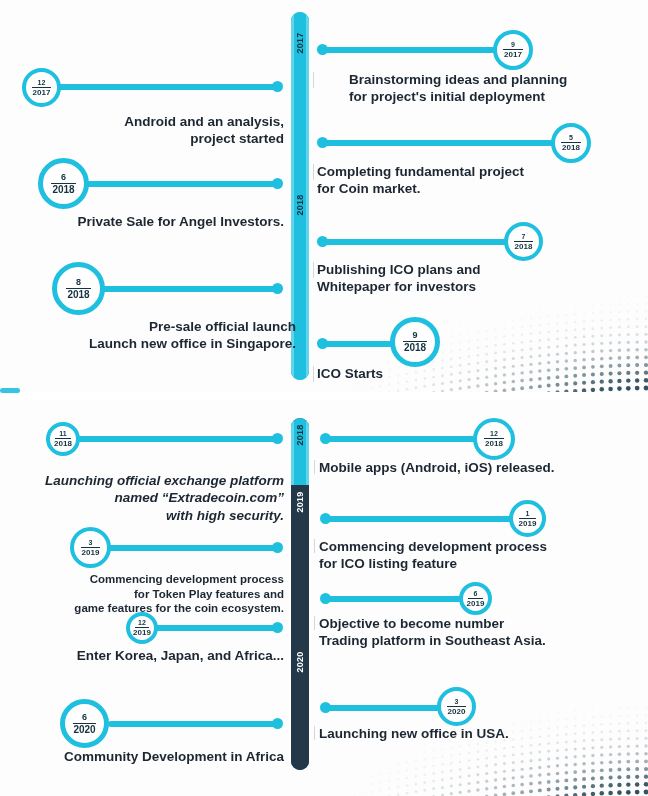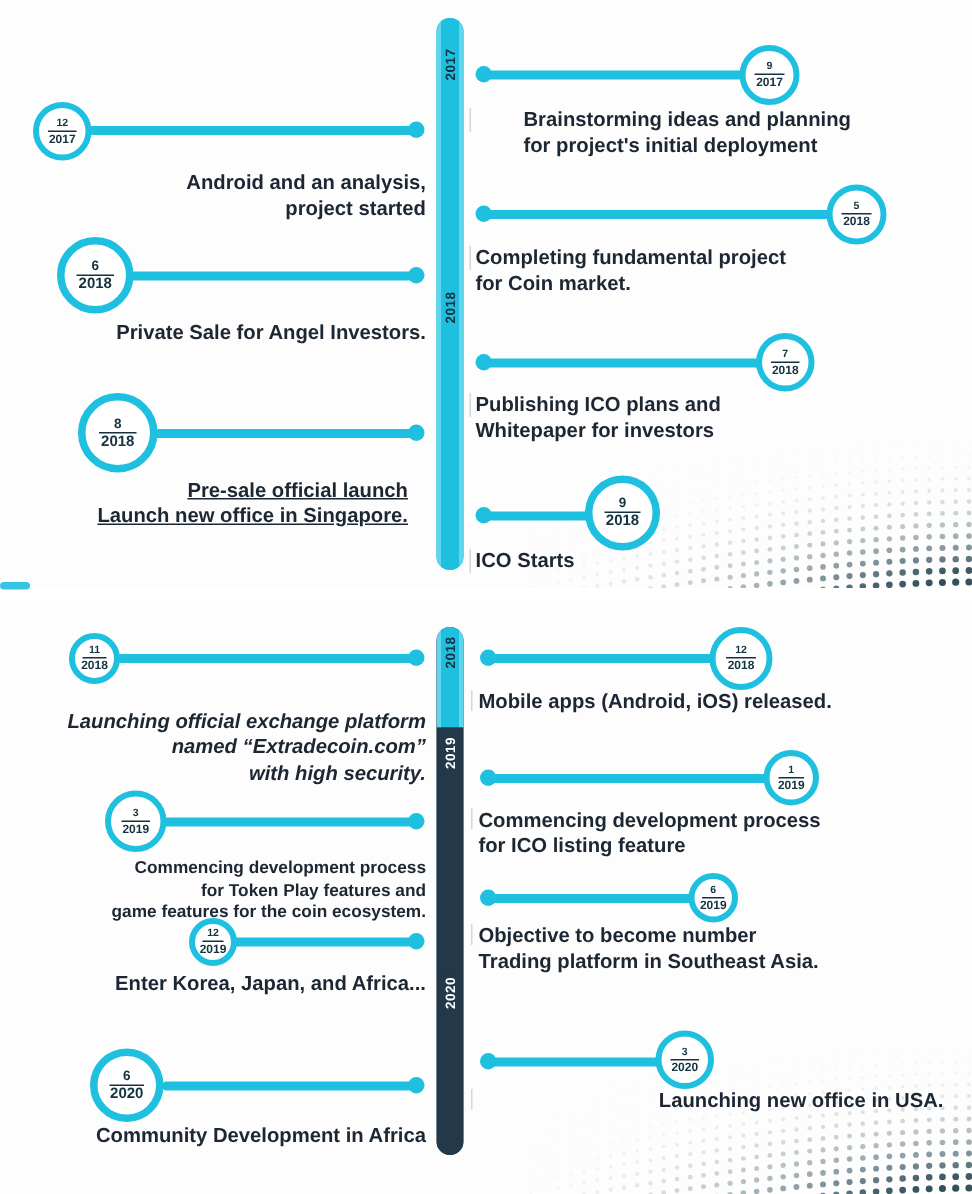--- a/index.html
+++ b/index.html
@@ -618,21 +618,21 @@
     </div>
 
     <div class="item">
       <div class="stem" style="left:100px; top:286px; width:178px;"></div>
       <div class="nub" style="left:272px; top:283px;"></div>
       <div class="circle" style="left:52px; top:262px; width:53px; height:53px;">
         <span class="mon">8</span>
         <span class="rule"></span>
         <span class="yr">2018</span>
       </div>
-      <div class="caption right" style="left:8px; top:318px; width:264px;text-decoration:underline;">Pre-sale official launch
+      <div class="caption right" style="left:32px; top:318px; width:264px;">Pre-sale official launch
 Launch new office in Singapore.</div>
     </div>
 
     <div class="item">
       <div class="stem" style="left:320px; top:47px; width:184px;"></div>
       <div class="nub" style="left:317px; top:44px;"></div>
       <div class="circle sm" style="left:493px; top:30px; width:40px; height:40px;">
         <span class="mon">9</span>
         <span class="rule"></span>
         <span class="yr">2017</span>
@@ -1198,17 +1198,17 @@
 
     <div class="item">
       <div class="stem" style="left:325px; top:305px; width:126px;"></div>
       <div class="nub" style="left:320px; top:302px;"></div>
       <div class="circle sm" style="left:437px; top:287px; width:39px; height:39px;">
         <span class="mon">3</span>
         <span class="rule"></span>
         <span class="yr">2020</span>
       </div>
       <div class="tick" style="left:314px; top:326px; height:14px;"></div>
-      <div class="caption left" style="left:319px; top:325px; width:310px;text-align:right;">Launching new office in USA.</div>
+      <div class="caption left" style="left:319px; top:325px; width:310px;">Launching new office in USA.</div>
     </div>
 
   </div>
 </div>
 
 </body></html>

